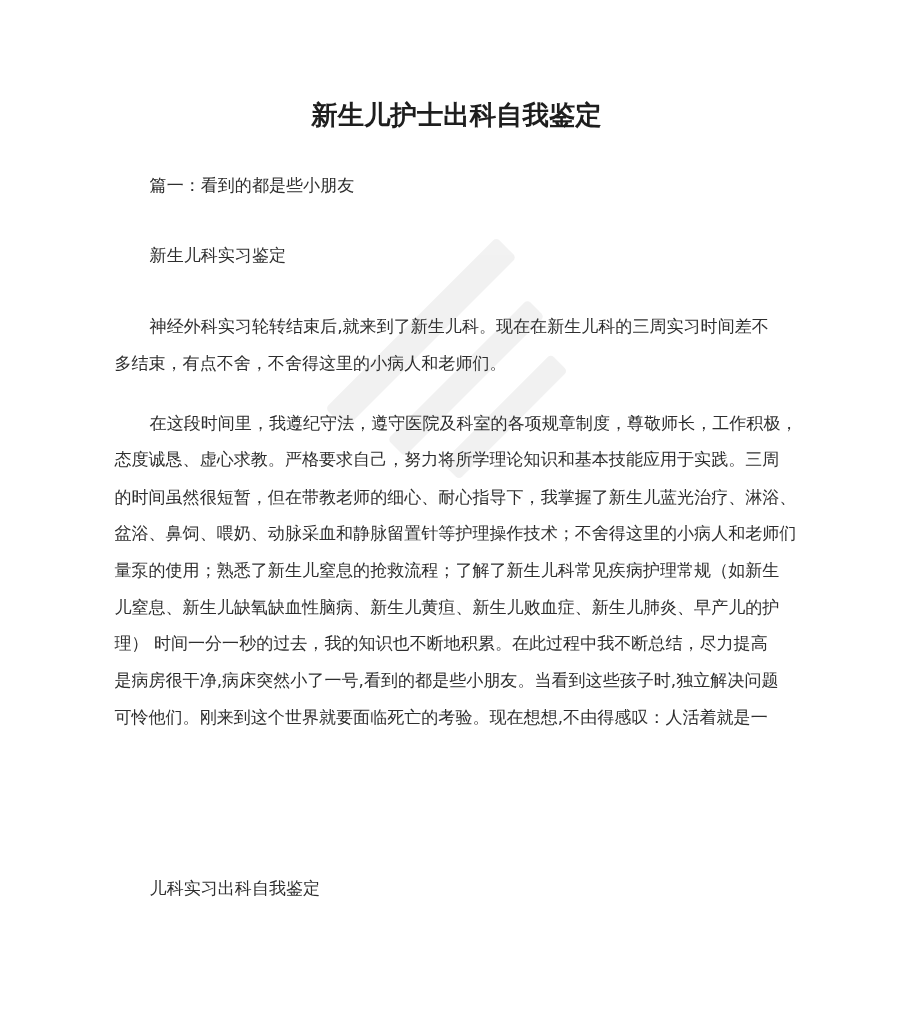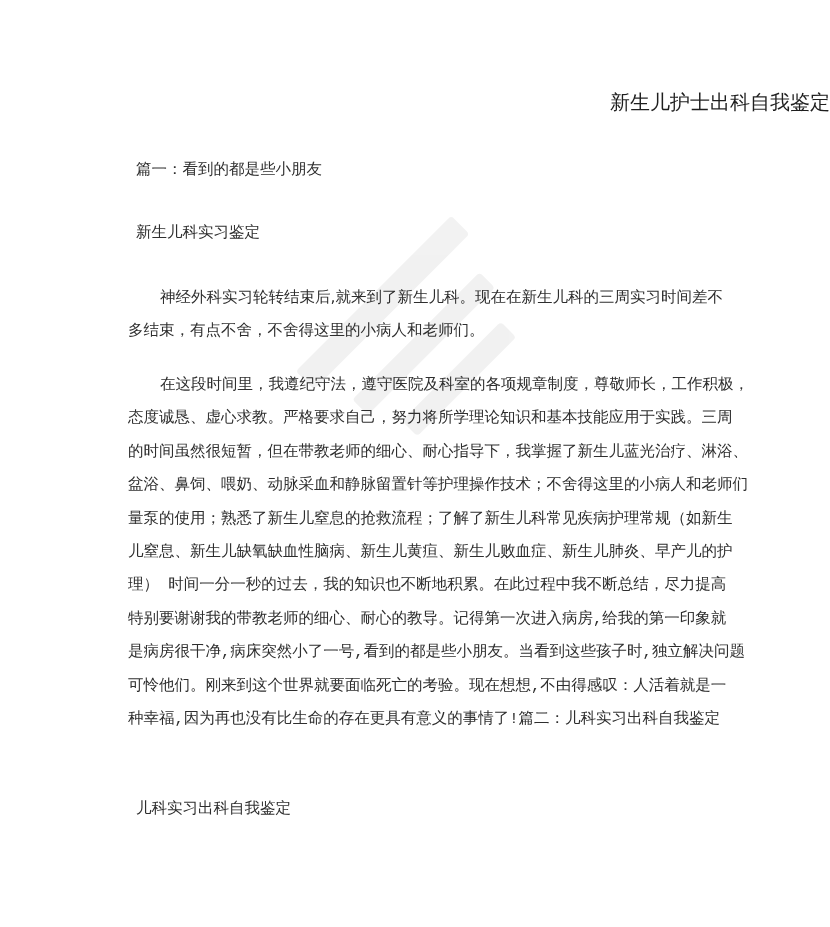--- a/index.html
+++ b/index.html
@@ -1,23 +1,23 @@
 <!DOCTYPE html>
 <html><head>
   <meta charset="utf-8">
   <style>
     html, body { margin: 0; padding: 0; background: #ffffff; }
     body { width: 830px; height: 927px; position: relative; overflow: hidden;
            font-family: "DejaVu Sans", "Liberation Sans", sans-serif; color: #2b2b2b; }
     .page { position: absolute; left: 0; top: 0; width: 830px; height: 927px; }
-    .title { position: absolute; top: 89px; left: 0; width: 830px; text-align: right;
-             font-size: 20px; font-weight: normal; color: #1e1e1e; letter-spacing: 0px; }
+    .title { position: absolute; top: 89px; left: 0; width: 830px; text-align: center;
+             font-size: 24px; font-weight: bold; color: #1e1e1e; letter-spacing: 0px; }
     .heading { position: absolute; left: 136px; font-size: 15.5px; color: #2e2e2e; white-space: nowrap; }
     .para { position: absolute; left: 104px; width: 640px; font-size: 15.5px; color: #2e2e2e; }
-    .line { height: 33.4px; line-height: 33.4px; white-space: nowrap; margin-left: 24px; }
+    .line { height: 33.4px; line-height: 33.4px; white-space: nowrap; }
     .line.indent { padding-left: 32px; }
     .watermark { position: absolute; left: 300px; top: 230px; width: 260px; height: 240px;
                  transform: rotate(-45deg); opacity: 0.05; pointer-events: none; }
     .watermark .wm-bar { position: absolute; background: #000; border-radius: 4px; }
   </style>
 </head>
 <body>
 
 <div class="page">
 
@@ -31,29 +31,27 @@
 
   <div class="heading" style="top:159px;">篇一：看到的都是些小朋友</div>
 
   <div class="heading" style="top:222px;font-family:Liberation Mono, monospace;">新生儿科实习鉴定</div>
 
   <div class="para" style="top:281px;">
     <div class="line indent">神经外科实习轮转结束后,就来到了新生儿科。现在在新生儿科的三周实习时间差不</div>
     <div class="line">多结束，有点不舍，不舍得这里的小病人和老师们。</div>
   </div>
 
-  <div class="para" style="top:369px;font-family:Liberation Mono, monospace;">
+  <div class="para" style="top:369px;">
     <div class="line indent">在这段时间里，我遵纪守法，遵守医院及科室的各项规章制度，尊敬师长，工作积极，</div>
     <div class="line">态度诚恳、虚心求教。严格要求自己，努力将所学理论知识和基本技能应用于实践。三周</div>
     <div class="line">的时间虽然很短暂，但在带教老师的细心、耐心指导下，我掌握了新生儿蓝光治疗、淋浴、</div>
     <div class="line">盆浴、鼻饲、喂奶、动脉采血和静脉留置针等护理操作技术；不舍得这里的小病人和老师们</div>
     <div class="line">量泵的使用；熟悉了新生儿窒息的抢救流程；了解了新生儿科常见疾病护理常规（如新生</div>
     <div class="line">儿窒息、新生儿缺氧缺血性脑病、新生儿黄疸、新生儿败血症、新生儿肺炎、早产儿的护</div>
     <div class="line">理） 时间一分一秒的过去，我的知识也不断地积累。在此过程中我不断总结，尽力提高</div>
-    <div class="line">特别要谢谢我的带教老师的细心、耐心的教导。记得第一次进入病房,给我的第一印象就</div>
     <div class="line">是病房很干净,病床突然小了一号,看到的都是些小朋友。当看到这些孩子时,独立解决问题</div>
     <div class="line">可怜他们。刚来到这个世界就要面临死亡的考验。现在想想,不由得感叹：人活着就是一</div>
-    <div class="line">种幸福,因为再也没有比生命的存在更具有意义的事情了!篇二：儿科实习出科自我鉴定</div>
   </div>
 
   <div class="heading" style="top:798px;text-align:center;">儿科实习出科自我鉴定</div>
 
 </div>
 
 </body></html>

